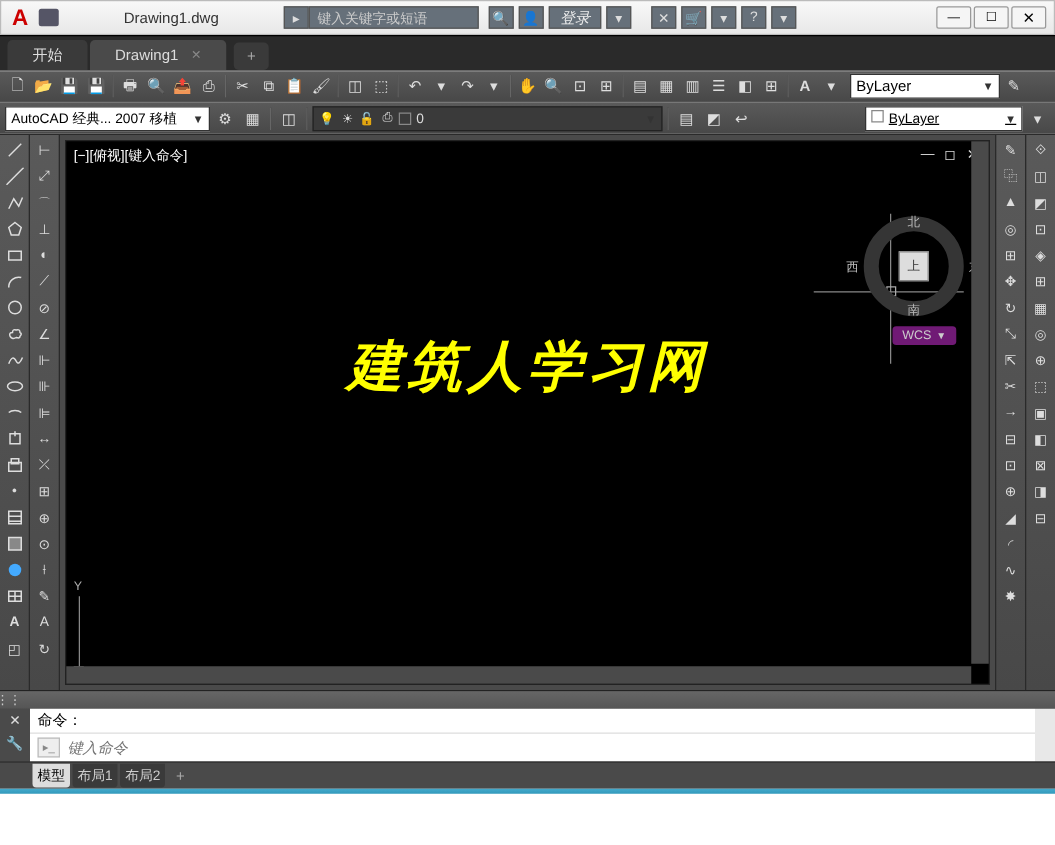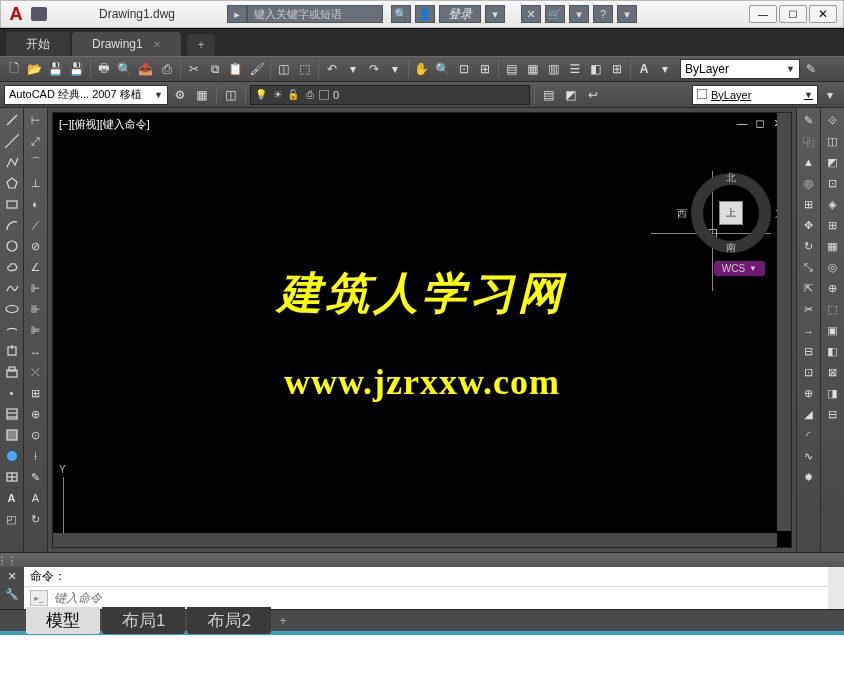--- a/index.html
+++ b/index.html
@@ -70,21 +70,21 @@
 .cmd-side { width: 24px; background: #4a4a4a; display: flex; flex-direction: column; }
 .cmd-side-btn { height: 18px; color: #ddd; font-size: 11px; display: flex; align-items: center; justify-content: center; cursor: pointer; }
 .cmd-main { flex: 1; background: #fff; }
 .cmd-line1 { height: 20px; padding: 2px 6px; font-size: 12px; color: #000; border-bottom: 1px solid #ddd; display: flex; align-items: center; }
 .cmd-line2 { height: 22px; padding: 2px 6px; font-size: 12px; color: #888; display: flex; align-items: center; gap: 6px; }
 .cmd-prompt-ico { width: 18px; height: 16px; background: #eee; border: 1px solid #bbb; display: flex; align-items: center; justify-content: center; font-size: 9px; }
 .cmd-input { border: none; outline: none; flex: 1; font-size: 12px; font-style: italic; color: #888; }
 .cmd-sb { width: 16px; background: #e8e8e8; }
 
 .layout-tabs { height: 22px; background: #4a4a4a; display: flex; align-items: center; padding-left: 26px; gap: 2px; border-top: 1px solid #222; }
-.ltab { padding: 2px 20px; font-size: 17px; color: #ccc; background: #3a3a3a; border-radius: 0 0 3px 3px; cursor: pointer; }
+.ltab { padding: 2px 4px; font-size: 11px; color: #ccc; background: #3a3a3a; border-radius: 0 0 3px 3px; cursor: pointer; }
 .ltab.active { background: #ddd; color: #000; }
 .ltab-add { width: 20px; text-align: center; color: #aaa; cursor: pointer; }
 
 .statusbar { height: 4px; background: linear-gradient(#4ac,#39b); }
 .dd-arrow { font-size: 9px; color: #333; }
 .sq { width: 10px; height: 10px; border: 1px solid #888; display: inline-block; margin-right: 4px; }
 </style>
 </head>
 <body>
 
@@ -344,21 +344,20 @@
         <div class="nc-lbl nc-s">北</div>
         <div class="nc-lbl" style="bottom:-2px;left:40px;transform:translateX(-50%)">南</div>
         <div class="nc-lbl nc-e">东</div>
         <div class="nc-lbl nc-w">西</div>
       </div>
       <div class="wcs-badge">
           <span>WCS</span>
           <span style="font-size:8px">▼</span>
         </div>
       <div class="watermark1">建筑人学习网</div>
-      <div class="watermark2">www.jzrxxw.com</div>
       <div class="ucs">
         <div class="ucs-y"></div>
           <div class="ucs-x"></div>
           <div class="ucs-box"></div>
         <div class="ucs-ly">Y</div>
         <div class="ucs-lx">X</div>
       </div>
       <div class="sb-track"></div>
       <div class="sb-track-h"></div>
     </div>

